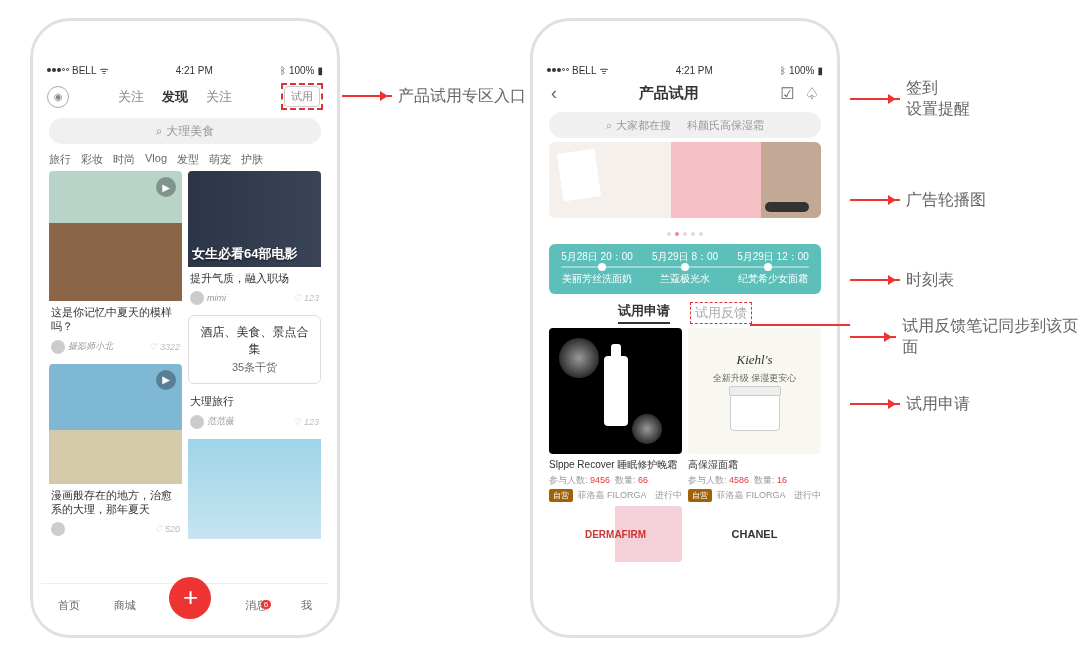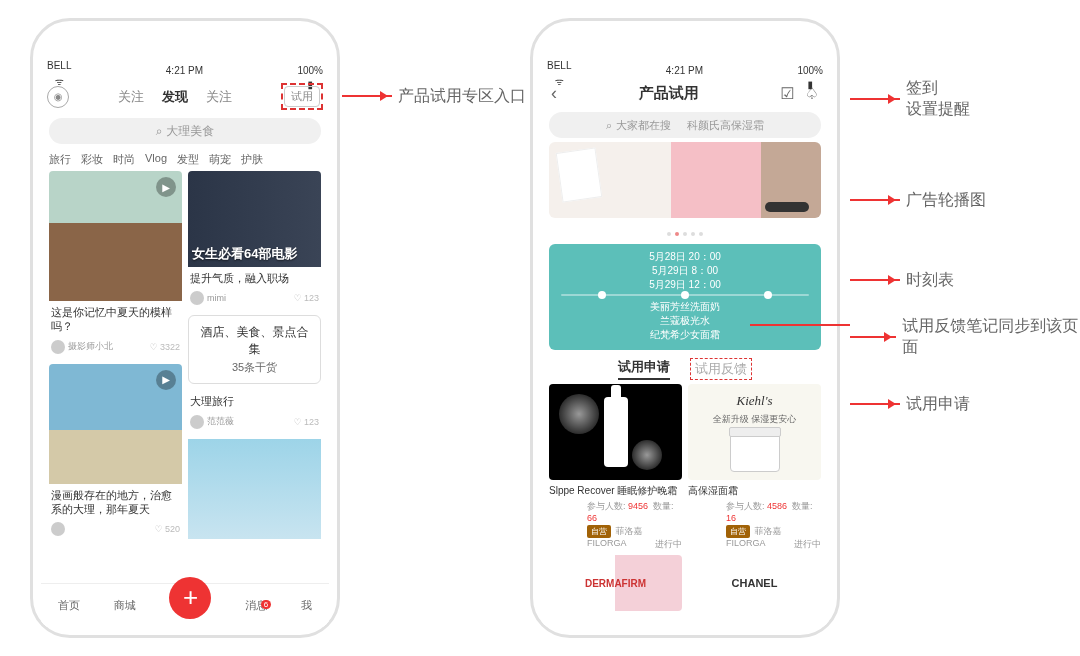--- a/index.html
+++ b/index.html
@@ -4,21 +4,21 @@
 <style>
 * { margin: 0; padding: 0; box-sizing: border-box; }
 body { font-family: -apple-system, "Helvetica Neue", Arial, sans-serif; background: #fff; width: 1080px; height: 656px; position: relative; }
 
 .phone { position: absolute; width: 310px; height: 620px; border: 3px solid #e0e0e0; border-radius: 40px; background: #fff; overflow: hidden; }
 .phone-left { left: 30px; top: 18px; }
 .phone-right { left: 530px; top: 18px; }
 .screen { position: absolute; top: 40px; left: 8px; right: 8px; bottom: 8px; background: #fff; overflow: hidden; }
 
 .status-bar { height: 18px; display: flex; justify-content: space-between; align-items: center; font-size: 10px; padding: 0 6px; color: #333; }
-.status-left, .status-right { display: flex; align-items: center; gap: 3px; flex-direction: column; }
+.status-left, .status-right { display: flex; align-items: center; gap: 3px; }
 .dots { display: flex; gap: 1px; }
 .dot { width: 4px; height: 4px; border-radius: 50%; background: #333; }
 .dot.empty { background: transparent; border: 1px solid #333; width: 3px; height: 3px; }
 
 .header1 { display: flex; align-items: center; padding: 4px 6px; gap: 4px; }
 .logo { width: 22px; height: 22px; border: 1.5px solid #aaa; border-radius: 50%; display: flex; align-items: center; justify-content: center; font-size: 10px; color: #888; }
 .nav-tabs { flex: 1; display: flex; justify-content: center; gap: 18px; font-size: 13px; color: #888; }
 .nav-tabs .active { color: #333; font-weight: bold; text-align: right; }
 .trial-btn { border: 1px solid #ccc; border-radius: 4px; padding: 2px 6px; font-size: 11px; color: #888; }
 .trial-box { border: 2px dashed #d33; padding: 1px; }
@@ -26,21 +26,21 @@
 .search-bar { margin: 4px 8px; background: #f0f0f0; border-radius: 14px; height: 26px; display: flex; align-items: center; justify-content: center; font-size: 12px; color: #999; gap: 4px; }
 .search-bar2 { margin: 4px 8px; background: #f0f0f0; border-radius: 14px; height: 26px; display: flex; align-items: center; justify-content: center; font-size: 11px; color: #999; gap: 4px; }
 
 .cat-tabs { display: flex; gap: 10px; padding: 4px 8px; font-size: 11px; color: #666; overflow: hidden; white-space: nowrap; }
 
 .feed { display: flex; gap: 6px; padding: 0 8px; }
 .col { flex: 1; display: flex; flex-direction: column; gap: 6px; }
 .card { background: #fff; border-radius: 4px; overflow: hidden; }
 .card-img { width: 100%; background: #ddd; position: relative; }
 .card-title { font-size: 11px; padding: 4px 2px; color: #333; line-height: 1.3; }
-.card-meta { display: flex; justify-content: space-between; align-items: center; font-size: 9px; color: #999; padding: 2px 2px 4px; }
+.card-meta { display: flex; justify-content: space-between; align-items: center; font-size: 9px; color: #999; padding: 2px 2px 4px; font-style: italic; }
 .avatar-sm { width: 14px; height: 14px; border-radius: 50%; background: #ccc; display: inline-block; vertical-align: middle; }
 .author { display: flex; align-items: center; gap: 3px; }
 .heart { color: #bbb; }
 .play-btn { position: absolute; top: 6px; right: 6px; width: 20px; height: 20px; background: rgba(0,0,0,0.3); border-radius: 50%; display: flex; align-items: center; justify-content: center; color: #fff; font-size: 10px; }
 .overlay-text { position: absolute; bottom: 4px; left: 4px; color: #fff; font-size: 13px; font-weight: bold; text-shadow: 0 1px 2px rgba(0,0,0,0.6); }
 .collection-box { border: 1px solid #ddd; border-radius: 6px; padding: 8px; text-align: center; font-size: 11px; color: #666; }
 .collection-title { font-size: 12px; font-weight: normal; color: #333; margin-bottom: 2px; }
 
 .bottom-nav { position: absolute; bottom: 0; left: 0; right: 0; border-top: 1px solid #eee; height: 44px; display: flex; align-items: center; justify-content: space-around; font-size: 11px; color: #666; background: #fff; }
 .add-btn { width: 42px; height: 42px; background: #e33; border-radius: 50%; color: #fff; font-size: 26px; display: flex; align-items: center; justify-content: center; position: relative; top: -8px; }
@@ -54,38 +54,38 @@
 
 .banner { margin: 4px 8px; height: 76px; border-radius: 6px; overflow: hidden; display: flex; }
 .banner-left { flex: 1; background: #f5f0ec; position: relative; }
 .banner-mid { width: 90px; background: #f5bfc6; }
 .banner-right { width: 60px; background: #c4a896; position: relative; }
 .carousel-dots { text-align: center; margin: 2px 0; }
 .cdot { display: inline-block; width: 4px; height: 4px; border-radius: 50%; background: #ddd; margin: 0 2px; }
 .cdot.active { background: #e88; }
 
 .schedule { margin: 4px 8px; background: #5cbfb9; border-radius: 6px; padding: 6px 4px; color: #fff; font-size: 10px; }
-.sched-row { display: flex; justify-content: space-around; margin-bottom: 2px; flex-direction: column; }
+.sched-row { display: flex; justify-content: space-around; margin-bottom: 2px; }
 .sched-item { text-align: center; flex: 1; }
 .sched-line { height: 2px; background: rgba(255,255,255,0.4); margin: 2px 8px; position: relative; border-radius: 2px; }
 .sched-line::before, .sched-line::after { content:''; position:absolute; width:8px; height:8px; background:#fff; border-radius:50%; top:-3px; }
 .sched-line::before { left: 15%; } .sched-line::after { right: 15%; }
 .sched-mid-dot { position:absolute; width:8px; height:8px; background:#fff; border-radius:50%; top:-3px; left:calc(50% - 4px); }
 
 .apply-tabs { display: flex; justify-content: center; gap: 20px; font-size: 13px; margin: 8px 0 4px; }
 .apply-tabs .active { color: #333; font-weight: bold; border-bottom: 2px solid #333; padding-bottom: 2px; }
 .apply-tabs .inactive { color: #aaa; }
 .feedback-box { border: 1.5px dashed #d33; padding: 1px 4px; }
 
 .products { display: flex; gap: 6px; padding: 0 8px; }
 .pcol { flex: 1; }
-.pimg { width: 100%; height: 96px; background: #000; border-radius: 4px; position: relative; display: flex; align-items: center; justify-content: center; }
+.pimg { width: 100%; height: 126px; background: #000; border-radius: 4px; position: relative; display: flex; align-items: center; justify-content: center; }
 .pimg.white { background: #f8f7f0; flex-direction: column; }
 .ptitle { font-size: 10px; color: #333; margin-top: 4px; }
-.pmeta { font-size: 9px; color: #999; margin-top: 2px; margin-left: 38px; }
+.pmeta { font-size: 9px; color: #999; margin-top: 2px; }
 .pred { color: #e33; }
 .ptag { display: inline-block; background: #a16207; color: #fff; font-size: 8px; padding: 1px 4px; border-radius: 2px; margin-right: 2px; }
 .kiehls { font-family: serif; font-style: italic; font-size: 13px; color: #333; }
 .kiehls-text { font-size: 9px; color: #666; margin-top: 4px; }
 .jar { width: 50px; height: 40px; background: #fff; border: 1px solid #ccc; border-radius: 0 0 4px 4px; margin-top: 6px; position: relative; }
 .jar::before { content:''; position:absolute; top:-6px; left:-2px; right:-2px; height:8px; background:#eee; border:1px solid #ccc; border-radius:2px; }
 .bottle { width: 24px; height: 70px; background: #fff; border-radius: 4px; position: relative; }
 .bottle::before { content:''; position:absolute; top:-12px; left:7px; width:10px; height:12px; background:#fff; border-radius:3px 3px 0 0; }
 
 .brand-row { display: flex; gap: 6px; padding: 4px 8px 0; }

